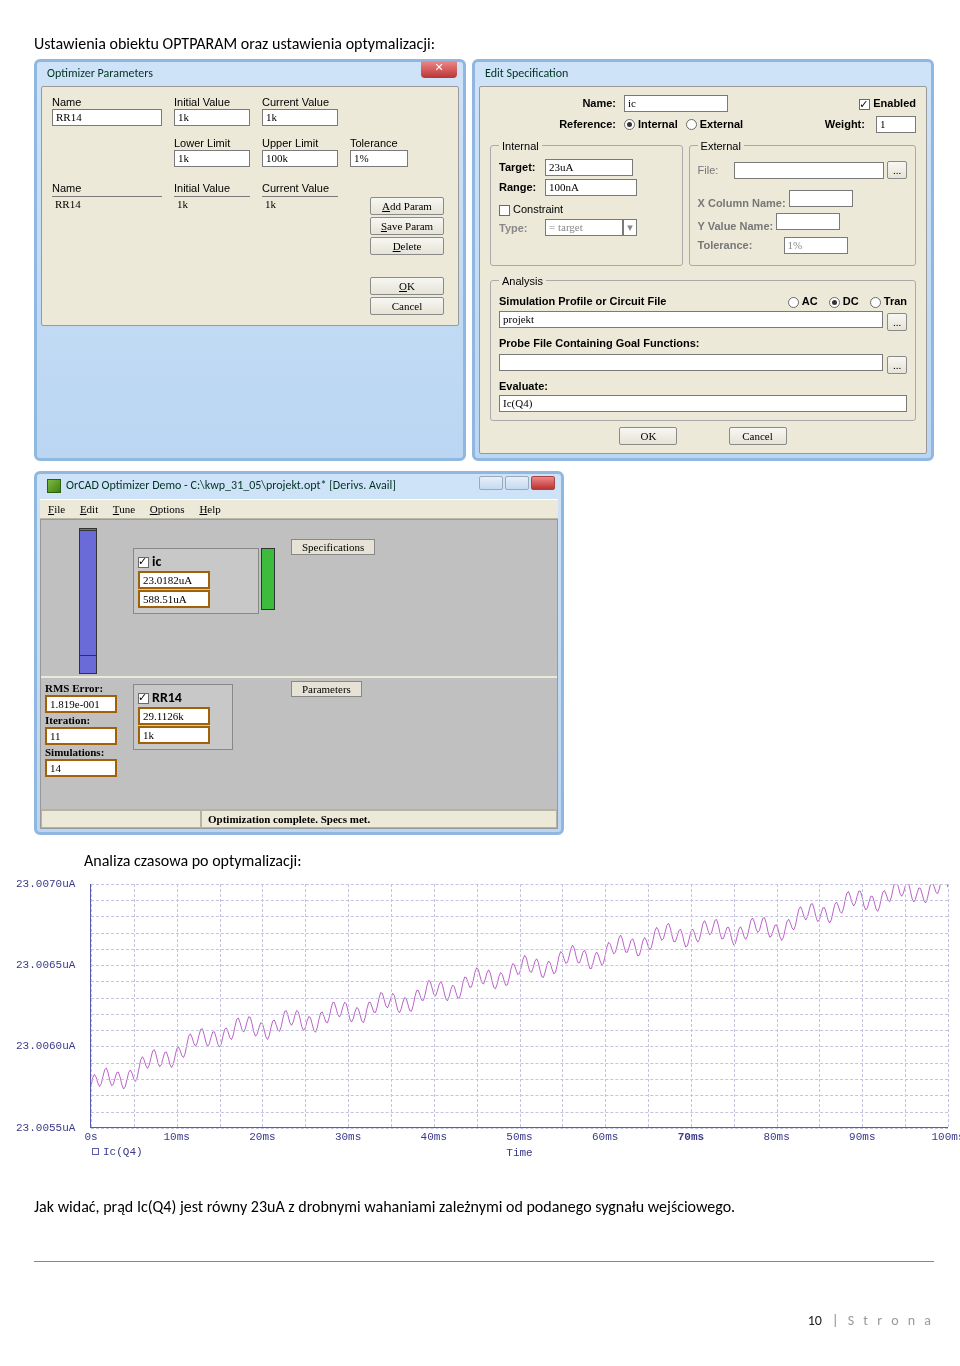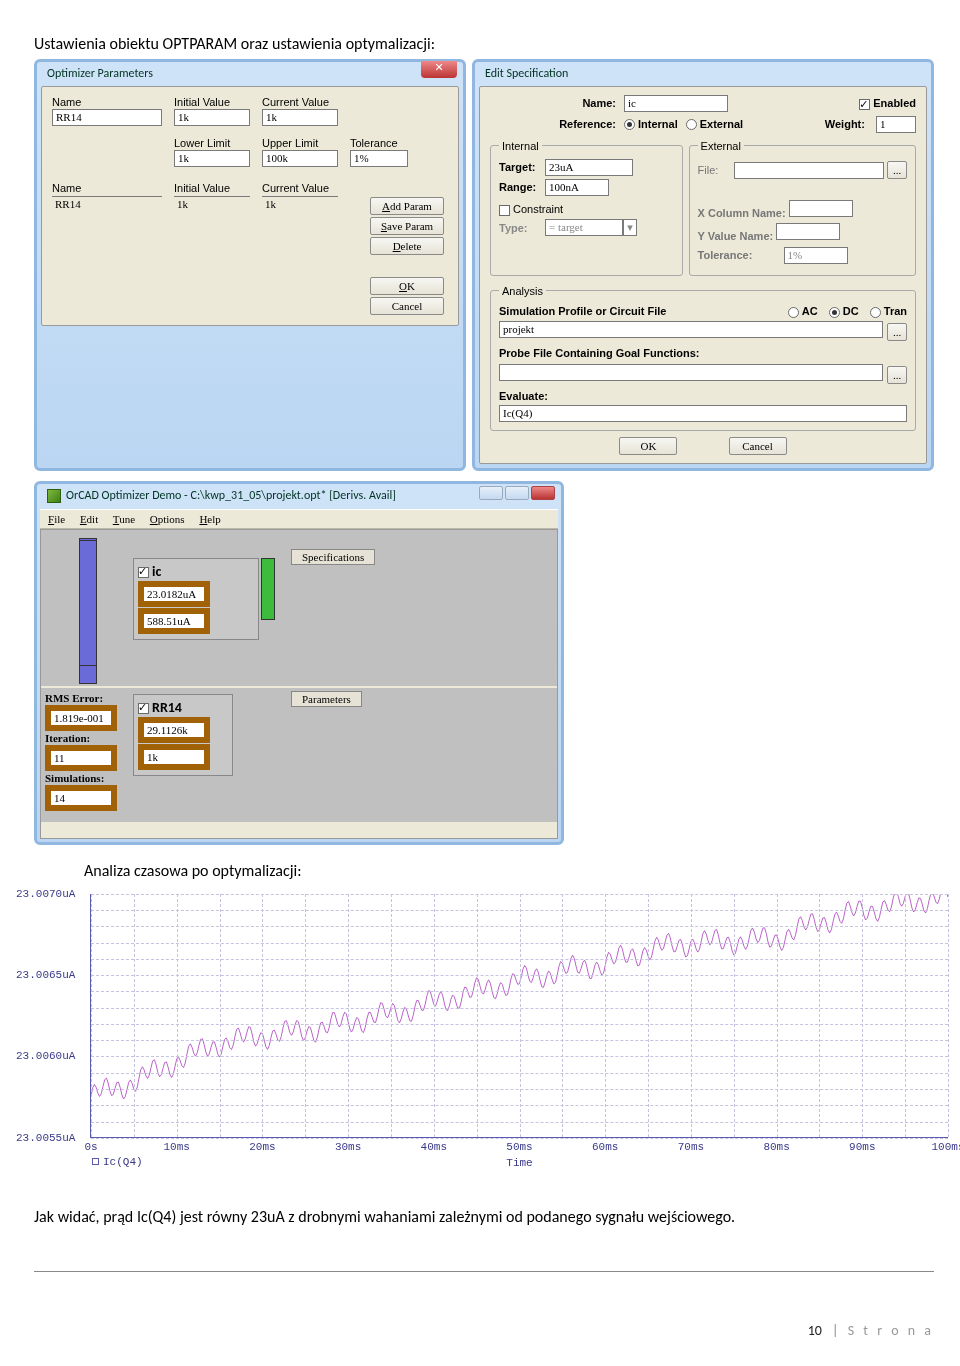--- a/index.html
+++ b/index.html
@@ -34,21 +34,21 @@
   .wc.close{background:linear-gradient(#e88,#b33);border-color:#a44}
   .optwin .icon{display:inline-block;width:14px;height:14px;vertical-align:middle;background:linear-gradient(135deg,#7fba3b,#3d8017);border:1px solid #2c6010;margin-right:5px}
   .menubar{background:#ece9d8;border-top:1px solid #fff;border-bottom:1px solid #bcb9a9;padding:3px 8px;font:11px Tahoma;margin:0 3px}
   .menubar span{margin-right:12px}
   .menubar u{text-decoration:underline}
   .client{background:#ece9d8;margin:0 3px 3px 3px;border:1px solid #999}
   .gray{background:#c0c0c0}
   .bar{display:inline-block;vertical-align:top}
   .bluebar{width:18px;height:270px;background:#6a6ad8;border:1px solid #333;margin:4px 0 0 8px}
   .greenbar{width:14px;height:62px;background:#3dbb3d;border:1px solid #333}
-  .whitebox{background:#fff;border:6px solid #a16207;padding:1px 3px;font:11px Tahoma;width:72px;margin:1px 0}
+  .whitebox{background:#fff;border:2px solid #a16207;padding:1px 3px;font:11px Tahoma;width:72px;margin:1px 0}
   .secbtn{background:#e6e3d6;border:1px solid #888;padding:1px 10px;font:11px Tahoma;text-align:center;position:absolute}
   .status{background:#ece9d8;border-top:1px solid #b6b3a3;display:flex;font:11px Tahoma}
   .status .cell{border:1px solid #b6b3a3;padding:2px 6px}
 
   
   .chart{border:0;margin:6px -18px 14px -18px;font:11px 'Courier New',monospace;color:#3a3a8a;position:relative;height:300px}
   .chart .ylabel{position:absolute;left:0;font-size:11px}
   .chart .plot{position:absolute;left:74px;right:4px;top:6px;height:244px;border-left:1px solid #5a5ab0;border-bottom:1px solid #5a5ab0}
   .chart .grid-h{position:absolute;left:0;right:0;border-top:1px dashed #c4c4e0}
   .chart .grid-v{position:absolute;top:0;bottom:0;border-left:1px dashed #c4c4e0}
@@ -153,32 +153,32 @@
 
         <div style="display:flex;gap:6px">
           <fieldset style="flex:1">
             <legend>Internal</legend>
             <div style="display:flex;align-items:center;margin-bottom:3px">
               <b style="width:46px">Target:</b>
               <span class="inp" style="width:88px">23uA</span>
             </div>
             <div style="display:flex;align-items:center;margin-bottom:6px">
               <b style="width:46px">Range:</b>
-              <span class="inp" style="width:64px">100nA</span>
+              <span class="inp" style="width:92px">100nA</span>
             </div>
             <div><span class="chk"></span><span>Constraint</span></div>
             <div style="display:flex;align-items:center;margin-top:3px">
               <b style="width:46px;color:#888">Type:</b>
               <span class="inp" style="width:78px;color:#888">= target</span>
                 <span class="inp" style="width:14px;text-align:center;color:#888">▾</span>
             </div>
           </fieldset>
           <fieldset style="flex:1.2">
             <legend>External</legend>
-            <div style="display:flex;align-items:center;margin-bottom:19px">
+            <div style="display:flex;align-items:center;margin-bottom:9px">
               <span style="width:36px;color:#777">File:</span>
               <span class="inp" style="flex:1"></span>
               <span class="btn" style="width:20px;display:inline-block;margin-left:3px">...</span>
             </div>
             <div style="color:#777;margin:3px 0"><b>X Column Name:</b> <span class="inp" style="width:64px"></span></div>
             <div style="color:#777;margin:3px 0"><b>Y Value Name:</b> <span class="inp" style="width:64px"></span></div>
             <div style="color:#777;margin:3px 0"><b style="display:inline-block;width:86px">Tolerance:</b><span class="inp" style="width:64px;color:#888">1%</span></div>
           </fieldset>
         </div>
 
@@ -251,20 +251,24 @@
           <b>Iteration:</b>
           <div class="whitebox">11</div>
           <b>Simulations:</b>
           <div class="whitebox">14</div>
         </div>
         <div style="position:absolute;left:92px;top:6px;background:#c8c8c8;border:1px solid #888;padding:4px;width:100px">
           <div><span class="chk on"></span><b>RR14</b></div>
           <div class="whitebox">29.1126k</div>
           <div class="whitebox">1k</div>
         </div>
+      </div>
+      <div class="status" style="position:absolute;left:0;right:0;bottom:0">
+        <div class="cell" style="width:160px"></div>
+        <div class="cell" style="flex:1"><b>Optimization complete.  Specs met.</b></div>
       </div>
     </div>
   </div>
 
   <div class="heading" style="text-indent:50px">Analiza czasowa po optymalizacji:</div>
 
   <div class="chart">
     <div class="plot" id="plotArea">
       <svg viewBox="0 0 1000 244" preserveAspectRatio="none" id="chartSvg">
           <path d="M0.0 235.9 L2.0 226.1 L4.0 222.2 L6.0 225.6 L8.0 232.4 L10.0 236.2 L12.0 233.1 L14.0 224.6 L16.0 216.6 L18.0 214.8 L20.0 220.5 L22.0 229.4 L24.0 235.2 L26.0 233.9 L28.0 226.9 L30.0 220.2 L32.0 219.4 L34.0 225.5 L36.0 234.2 L38.0 239.2 L40.0 236.6 L42.0 228.2 L44.0 219.7 L46.0 217.0 L48.0 221.0 L50.0 227.7 L52.0 230.2 L54.0 225.3 L56.0 215.0 L58.0 205.2 L60.0 201.6 L62.0 205.3 L64.0 211.9 L66.0 215.2 L68.0 211.4 L70.0 202.6 L72.0 194.8 L74.0 193.4 L76.0 199.4 L78.0 208.1 L80.0 213.2 L82.0 211.0 L84.0 203.5 L86.0 196.7 L88.0 196.0 L90.0 202.0 L92.0 210.2 L94.0 214.2 L96.0 210.5 L98.0 201.3 L100.0 192.6 L102.0 190.0 L104.0 194.1 L106.0 200.4 L108.0 202.5 L110.0 197.2 L112.0 186.8 L114.0 177.5 L116.0 174.8 L118.0 179.1 L120.0 186.1 L122.0 189.2 L124.0 185.2 L126.0 176.6 L128.0 169.5 L130.0 169.0 L132.0 175.6 L134.0 184.5 L136.0 189.3 L138.0 186.7 L140.0 179.1 L142.0 172.7 L144.0 172.5 L146.0 178.9 L148.0 186.9 L150.0 190.3 L152.0 186.5 L154.0 177.5 L156.0 169.6 L158.0 167.9 L160.0 172.8 L162.0 179.4 L164.0 181.5 L166.0 176.2 L168.0 166.2 L170.0 157.9 L172.0 156.4 L174.0 161.9 L176.0 169.4 L178.0 172.8 L180.0 169.1 L182.0 161.1 L184.0 154.9 L186.0 155.7 L188.0 163.4 L190.0 172.7 L192.0 177.6 L194.0 175.0 L196.0 167.7 L198.0 162.0 L200.0 162.7 L202.0 169.8 L204.0 178.1 L206.0 181.4 L208.0 176.9 L210.0 167.6 L212.0 159.9 L214.0 158.7 L216.0 163.9 L218.0 170.4 L220.0 172.0 L222.0 166.3 L224.0 156.4 L226.0 148.6 L228.0 147.9 L230.0 154.0 L232.0 161.7 L234.0 164.9 L236.0 161.0 L238.0 153.1 L240.0 147.6 L242.0 149.2 L244.0 157.3 L246.0 166.6 L248.0 171.0 L250.0 167.9 L252.0 160.3 L254.0 154.8 L256.0 155.8 L258.0 162.9 L260.0 170.7 L262.0 173.0 L264.0 167.7 L266.0 158.0 L268.0 150.4 L270.0 149.5 L272.0 154.8 L274.0 161.0 L276.0 162.0 L278.0 155.7 L280.0 145.7 L282.0 138.4 L284.0 138.4 L286.0 144.9 L288.0 152.5 L290.0 155.2 L292.0 150.9 L294.0 143.0 L296.0 137.9 L298.0 140.0 L300.0 148.4 L302.0 157.5 L304.0 161.1 L306.0 157.3 L308.0 149.5 L310.0 144.2 L312.0 145.6 L314.0 152.7 L316.0 160.1 L318.0 161.7 L320.0 155.6 L322.0 145.7 L324.0 138.4 L326.0 138.0 L328.0 143.5 L330.0 149.5 L332.0 150.0 L334.0 143.4 L336.0 133.5 L338.0 126.8 L340.0 127.6 L342.0 134.6 L344.0 142.2 L346.0 144.6 L348.0 140.0 L350.0 132.3 L352.0 127.6 L354.0 130.2 L356.0 138.8 L358.0 147.4 L360.0 150.3 L362.0 145.7 L364.0 137.7 L366.0 132.4 L368.0 134.0 L370.0 141.1 L372.0 147.9 L374.0 148.5 L376.0 141.7 L378.0 131.5 L380.0 124.4 L382.0 124.3 L384.0 130.0 L386.0 135.7 L388.0 135.6 L390.0 128.6 L392.0 118.7 L394.0 112.6 L396.0 114.0 L398.0 121.3 L400.0 128.8 L402.0 130.7 L404.0 125.7 L406.0 118.0 L408.0 113.9 L410.0 117.1 L412.0 125.9 L414.0 134.2 L416.0 136.4 L418.0 131.2 L420.0 123.0 L422.0 117.9 L424.0 119.9 L426.0 127.0 L428.0 133.2 L430.0 133.2 L432.0 125.8 L434.0 115.4 L436.0 108.7 L438.0 109.2 L440.0 115.1 L442.0 120.6 L444.0 120.1 L446.0 112.8 L448.0 103.2 L450.0 97.7 L452.0 99.9 L454.0 107.7 L456.0 115.1 L458.0 116.7 L460.0 111.4 L462.0 103.8 L464.0 100.2 L466.0 104.0 L468.0 112.9 L470.0 120.8 L472.0 122.3 L474.0 116.6 L476.0 108.1 L478.0 103.4 L480.0 105.6 L482.0 112.7 L484.0 118.4 L486.0 117.6 L488.0 109.7 L490.0 99.3 L492.0 93.0 L494.0 94.1 L496.0 100.3 L498.0 105.5 L500.0 104.6 L502.0 97.2 L504.0 88.0 L506.0 83.3 L508.0 86.3 L510.0 94.6 L512.0 101.9 L514.0 103.1 L516.0 97.7 L518.0 90.3 L520.0 87.3 L522.0 91.6 L524.0 100.7 L526.0 108.2 L528.0 109.0 L530.0 102.7 L532.0 94.2 L534.0 89.8 L536.0 92.4 L538.0 99.5 L540.0 104.8 L542.0 103.3 L544.0 94.9 L546.0 84.7 L548.0 78.9 L550.0 80.6 L552.0 87.3 L554.0 92.6 L556.0 91.5 L558.0 84.0 L560.0 75.3 L562.0 71.4 L564.0 75.3 L566.0 84.1 L568.0 91.4 L570.0 92.3 L572.0 86.7 L574.0 79.6 L576.0 77.2 L578.0 82.1 L580.0 91.3 L582.0 98.5 L584.0 98.6 L586.0 91.9 L588.0 83.4 L590.0 79.4 L592.0 82.4 L594.0 89.6 L596.0 94.5 L598.0 92.5 L600.0 83.8 L602.0 73.5 L604.0 68.1 L606.0 70.2 L608.0 76.8 L610.0 81.5 L612.0 79.7 L614.0 71.8 L616.0 63.1 L618.0 59.7 L620.0 64.0 L622.0 72.7 L624.0 79.5 L626.0 79.6 L628.0 73.4 L630.0 66.1 L632.0 63.9 L634.0 68.8 L636.0 77.7 L638.0 84.0 L640.0 83.0 L642.0 75.4 L644.0 66.5 L646.0 62.5 L648.0 65.5 L650.0 72.2 L652.0 76.6 L654.0 73.9 L656.0 64.9 L658.0 55.1 L660.0 50.6 L662.0 53.7 L664.0 60.8 L666.0 65.7 L668.0 63.9 L670.0 56.2 L672.0 48.2 L674.0 45.9 L676.0 51.2 L678.0 60.5 L680.0 67.3 L682.0 67.2 L684.0 61.1 L686.0 54.3 L688.0 52.8 L690.0 58.4 L692.0 67.5 L694.0 73.5 L696.0 72.1 L698.0 64.3 L700.0 55.7 L702.0 52.5 L704.0 56.4 L706.0 63.6 L708.0 67.8 L710.0 64.7 L712.0 55.7 L714.0 46.4 L716.0 42.8 L718.0 46.8 L720.0 54.4 L722.0 59.3 L724.0 57.4 L726.0 50.0 L728.0 42.7 L730.0 41.4 L732.0 47.6 L734.0 57.3 L736.0 64.1 L738.0 63.7 L740.0 57.5 L742.0 51.1 L744.0 50.4 L746.0 56.5 L748.0 65.7 L750.0 71.3 L752.0 69.3 L754.0 61.2 L756.0 52.8 L758.0 49.9 L760.0 54.0 L762.0 61.1 L764.0 64.6 L766.0 60.9 L768.0 51.6 L770.0 42.6 L772.0 39.7 L774.0 44.2 L776.0 51.9 L778.0 56.6 L780.0 54.3 L782.0 46.8 L784.0 39.9 L786.0 39.3 L788.0 46.0 L790.0 55.7 L792.0 62.0 L794.0 61.0 L796.0 54.5 L798.0 48.2 L800.0 47.8 L802.0 53.5 L804.0 61.7 L806.0 65.9 L808.0 62.4 L810.0 53.2 L812.0 44.3 L814.0 41.2 L816.0 44.9 L818.0 51.1 L820.0 53.6 L822.0 48.7 L824.0 38.6 L826.0 29.3 L828.0 26.5 L830.0 30.9 L832.0 38.2 L834.0 42.0 L836.0 38.8 L838.0 30.6 L840.0 23.6 L842.0 23.0 L844.0 29.6 L846.0 38.7 L848.0 43.9 L850.0 41.7 L852.0 34.4 L854.0 27.9 L856.0 27.5 L858.0 33.7 L860.0 41.8 L862.0 45.5 L864.0 41.6 L866.0 32.2 L868.0 23.7 L870.0 21.2 L872.0 25.5 L874.0 31.9 L876.0 34.2 L878.0 29.1 L880.0 19.1 L882.0 10.6 L884.0 8.8 L886.0 14.1 L888.0 21.8 L890.0 25.6 L892.0 22.3 L894.0 14.4 L896.0 8.1 L898.0 8.5 L900.0 15.8 L902.0 25.3 L904.0 30.3 L906.0 27.9 L908.0 20.5 L910.0 14.3 L912.0 14.4 L914.0 20.8 L916.0 28.8 L918.0 31.9 L920.0 27.4 L922.0 17.8 L924.0 9.5 L926.0 7.7 L928.0 12.4 L930.0 18.8 L932.0 20.7 L934.0 15.3 L936.0 5.5 L938.0 -2.4 L940.0 -3.3 L942.0 2.7 L944.0 10.7 L946.0 14.3 L948.0 10.9 L950.0 3.2 L952.0 -2.4 L954.0 -1.0 L956.0 7.0 L958.0 16.4 L960.0 21.0 L962.0 18.1 L964.0 10.5 L966.0 4.6 L968.0 5.2 L970.0 11.9 L972.0 19.6 L974.0 22.1 L976.0 17.0 L978.0 7.3 L980.0 -0.6 L982.0 -1.9 L984.0 3.3 L986.0 9.7 L988.0 11.3 L990.0 5.7 L992.0 -3.9 L994.0 -11.1 L996.0 -11.1 L998.0 -4.4 L1000.0 3.8 " stroke="#b048c0" fill="none" stroke-width="1"></path>
@@ -301,21 +305,21 @@
         <div class="grid-v" style="left: 45%;"></div>
         <div class="xt" style="left: 40%;">40ms</div>
         <div class="grid-v" style="left: 50%;"></div>
         <div class="grid-v" style="left: 55%;"></div>
         <div class="xt" style="left: 50%;">50ms</div>
         <div class="grid-v" style="left: 60%;"></div>
         <div class="grid-v" style="left: 65%;"></div>
         <div class="xt" style="left: 60%;">60ms</div>
         <div class="grid-v" style="left: 70%;"></div>
         <div class="grid-v" style="left: 75%;"></div>
-        <div class="xt" style="left: 70%;">70ms</div>
+        <div class="xt" style="left: 70%; font-weight: bold;">70ms</div>
         <div class="grid-v" style="left: 80%;"></div>
         <div class="grid-v" style="left: 85%;"></div>
         <div class="xt" style="left: 80%;">80ms</div>
         <div class="grid-v" style="left: 90%;"></div>
         <div class="grid-v" style="left: 95%;"></div>
         <div class="xt" style="left: 90%;">90ms</div>
         <div class="grid-v" style="left: 100%;"></div>
         <div class="xt" style="left: 100%;">100ms</div>
         <div class="xlabel">Time</div>
       </div>

